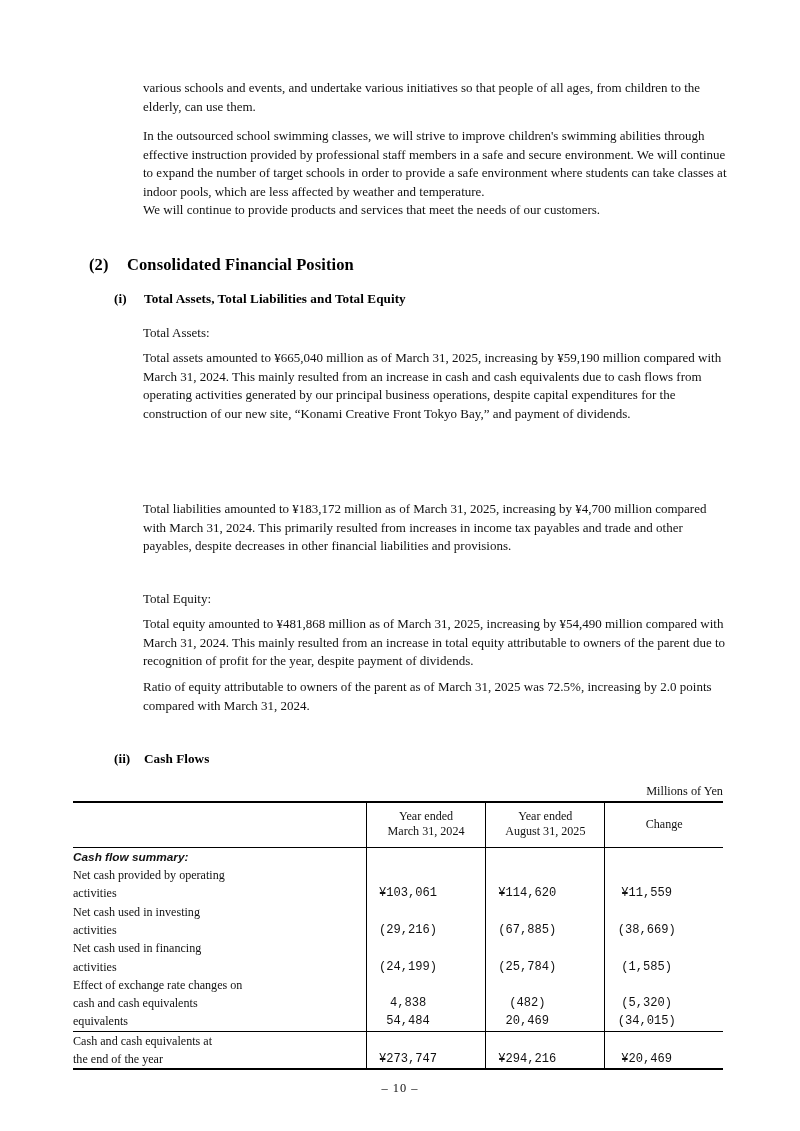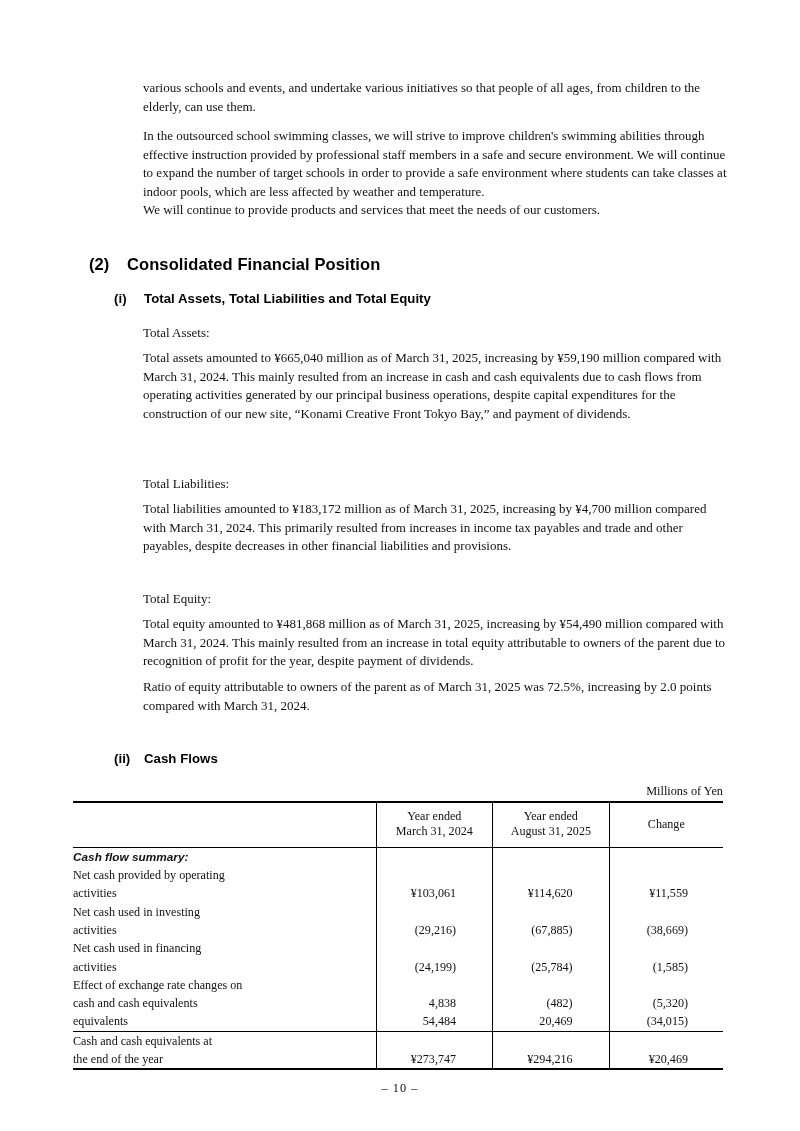--- a/index.html
+++ b/index.html
@@ -22,21 +22,21 @@
     position: absolute;
     font-family: "Liberation Serif", serif;
     font-size: 13.0px;
     line-height: 18.6px;
     color: #111111;
     text-align: left;
   }
 
   .heading-2 {
     position: absolute;
-    font-family: Liberation Sans, sans-serif;
+    font-family: Liberation Serif, serif;
     font-weight: bold;
     color: #000000;
     white-space: nowrap;
   }
 
   .h-num {
     display: inline-block;
   }
 
   
@@ -113,23 +113,24 @@
   }
   #cashflow-table td.vdiv { border-left: 0.9px solid #000; }
 
   #cashflow-table tbody td {
     padding: 0;
     vertical-align: top;
     line-height: 18.3px;
     height: 18.3px;
   }
   #cashflow-table td.num {
-    text-align: right;
+    text-align: center;
     padding-right: 36px;
     white-space: nowrap;
+    font-family: Liberation Mono, monospace;
   }
   #cashflow-table td.num.last { padding-right: 35px; }
 
   .rowlabel { white-space: nowrap; }
   .lvl-title   { font-style: italic; font-weight: bold;
                  font-family: "Liberation Sans", sans-serif;
                  font-size: 11.8px; padding-left: 4px; }
   .lvl-1       { padding-left: 18px; }
   .lvl-2       { padding-left: 34px; }
   .lvl-3       { padding-left: 38px; }
@@ -164,21 +165,20 @@
     <span class="h-num">(2)</span><span>Consolidated Financial Position</span>
   </div>
 
   <div class="heading-2" id="h-sub-i">
     <span class="h-num">(i)</span><span>Total Assets, Total Liabilities and Total Equity</span>
   </div>
 
   <div class="body-para" id="lbl-assets">Total Assets:</div>
   <div class="body-para" id="p-assets">Total assets amounted to ¥665,040 million as of March 31, 2025, increasing by ¥59,190 million compared with March 31, 2024. This mainly resulted from an increase in cash and cash equivalents due to cash flows from operating activities generated by our principal business operations, despite capital expenditures for the construction of our new site, “Konami Creative Front Tokyo Bay,” and payment of dividends.</div>
 
-  <div class="body-para" id="lbl-liab">Total Liabilities:</div>
   <div class="body-para" id="p-liab">Total liabilities amounted to ¥183,172 million as of March 31, 2025, increasing by ¥4,700 million compared with March 31, 2024. This primarily resulted from increases in income tax payables and trade and other payables, despite decreases in other financial liabilities and provisions.</div>
 
   <div class="body-para" id="lbl-equity">Total Equity:</div>
   <div class="body-para" id="p-equity">Total equity amounted to ¥481,868 million as of March 31, 2025, increasing by ¥54,490 million compared with March 31, 2024. This mainly resulted from an increase in total equity attributable to owners of the parent due to recognition of profit for the year, despite payment of dividends.</div>
   <div class="body-para" id="p-ratio">Ratio of equity attributable to owners of the parent as of March 31, 2025 was 72.5%, increasing by 2.0 points compared with March 31, 2024.</div>
 
   <div class="heading-2" id="h-sub-ii">
     <span class="h-num">(ii)</span><span>Cash Flows</span>
   </div>
 

